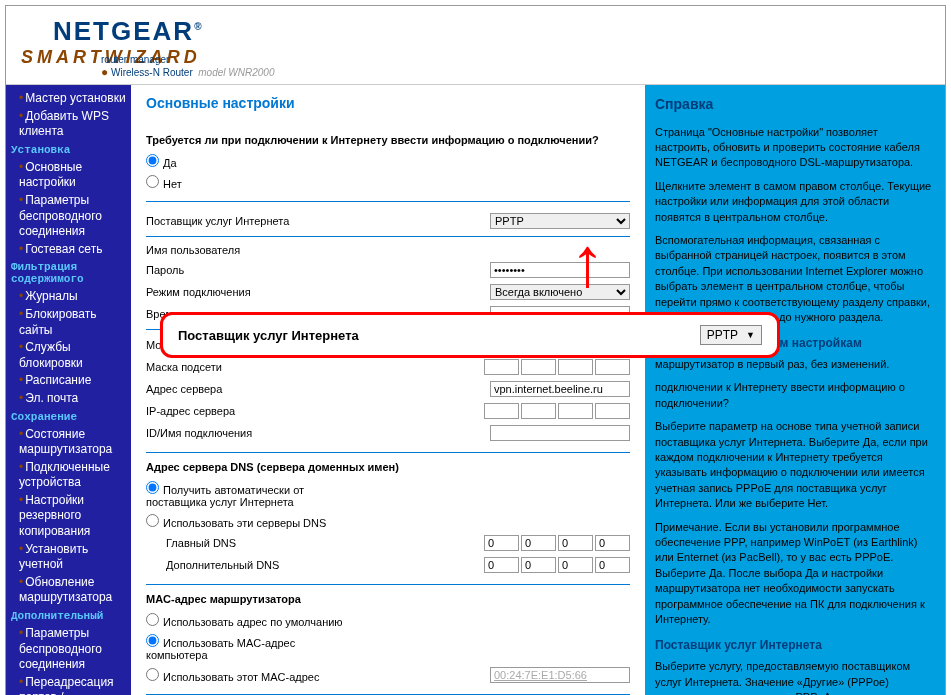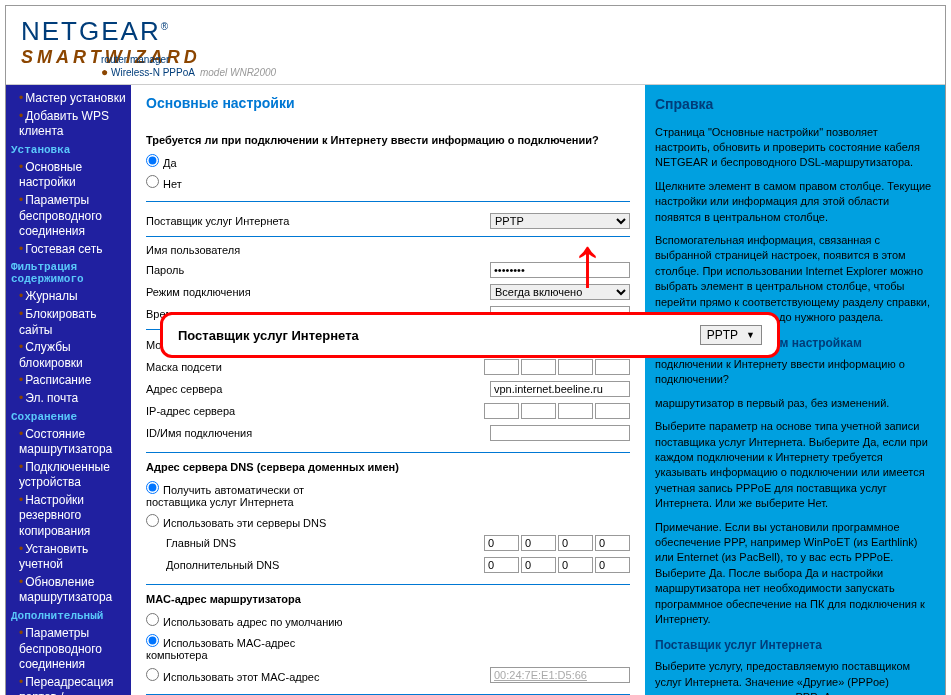--- a/index.html
+++ b/index.html
@@ -1,20 +1,20 @@
 <!DOCTYPE html>
 <html><head>
 <meta charset="utf-8">
 <style>
 * { box-sizing: border-box; margin: 0; padding: 0; }
 body { font-family: Arial, sans-serif; font-size: 11px; background: #fff; width: 951px; }
 .container { border: 1px solid #999; margin: 5px; }
 .header { padding: 10px 15px 5px; border-bottom: 1px solid #ccc; }
 .logo { display: flex; align-items: flex-end; gap: 10px; }
-.logo-text { font-family: Arial; font-weight: normal; font-size: 26px; color: #003d7a; letter-spacing: 2px; }
+.logo-text { font-family: Arial; font-weight: bold; font-size: 26px; color: #003d7a; letter-spacing: 2px; margin-left: 32px; }
 .logo-text sup { font-size: 10px; }
 .smartwizard { font-size: 18px; color: #003d7a; letter-spacing: 4px; font-weight: bold; }
 .smartwizard span { color: #8B4500; font-style: italic; }
 .sub-header { font-size: 10px; color: #003d7a; margin-left: 80px; margin-top: -14px; }
 .sub-header .bullet { color: #8B4500; font-size: 12px; }
 .sub-header .model { color: #999; font-style: italic; }
 .main { display: flex; height: 620px; }
 .sidebar { width: 125px; background: #2020a0; color: #fff; padding: 5px; overflow-y: auto; }
 .sidebar a { color: #fff; text-decoration: none; display: block; padding: 1px 0 1px 8px; font-size: 12px; line-height: 1.3; }
 .sidebar .bullet { color: #8B4500; margin-right: 2px; }
@@ -49,21 +49,21 @@
 <div class="container">
   <div class="header">
     <div class="logo">
       <div>
         <div class="logo-text"><span>NETGEAR</span><sup>®</sup></div>
         <div class="smartwizard"><span>SMART</span><span>WIZARD</span></div>
       </div>
     </div>
     <div class="sub-header">
       <span>router manager</span><br>
-      <span class="bullet">●</span> <span>Wireless-N PPPoA</span> &nbsp;<span class="model"><span>model</span> <span>WNR2000</span></span>
+      <span class="bullet">●</span> <span>Wireless-N Router</span> &nbsp;<span class="model"><span>model</span> <span>WNR2000</span></span>
     </div>
   </div>
 
   <div class="main">
     <div class="sidebar">
       <a href="#"><span class="bullet">•</span><span>Мастер установки</span></a>
       <a href="#"><span class="bullet">•</span><span>Добавить WPS клиента</span></a>
       <div class="section-head">Установка</div>
       <a href="#"><span class="bullet">•</span><span>Основные настройки</span></a>
       <a href="#"><span class="bullet">•</span><span>Параметры беспроводного соединения</span></a>
@@ -180,22 +180,22 @@
         
       </div>
     </div>
 
     <div class="help-panel">
       <h2>Справка</h2>
       <p>Страница "Основные настройки" позволяет настроить, обновить и проверить состояние кабеля NETGEAR и беспроводного DSL-маршрутизатора.</p>
       <p>Щелкните элемент в самом правом столбце. Текущие настройки или информация для этой области появятся в центральном столбце.</p>
       <p>Вспомогательная информация, связанная с выбранной страницей настроек, появится в этом столбце. При использовании Internet Explorer можно выбрать элемент в центральном столбце, чтобы перейти прямо к соответствующему разделу справки, или же прокрутить вниз до нужного раздела.</p>
       <h3>Справка по основным настройкам</h3>
+      <p>маршрутизатор в первый раз, без изменений.</p>
       <p>подключении к Интернету ввести информацию о подключении?</p>
-      <p>маршрутизатор в первый раз, без изменений.</p>
       <p>Выберите параметр на основе типа учетной записи поставщика услуг Интернета. Выберите Да, если при каждом подключении к Интернету требуется указывать информацию о подключении или имеется учетная запись PPPoE для поставщика услуг Интернета. Или же выберите Нет.</p>
       <p>Примечание. Если вы установили программное обеспечение PPP, например WinPoET (из Earthlink) или Enternet (из PacBell), то у вас есть PPPoE. Выберите Да. После выбора Да и настройки маршрутизатора нет необходимости запускать программное обеспечение на ПК для подключения к Интернету.</p>
       <h3>Поставщик услуг Интернета</h3>
       <p>Выберите услугу, предоставляемую поставщиком услуг Интернета. Значение «Другие» (PPPoe) используется чаще всего. «PPPoA» используется в Австрии и других европейских странах.</p>
 
     </div>
   </div>
 </div>
 
 <div class="arrow-up" style="left:570px; top:245px;">↑</div>

